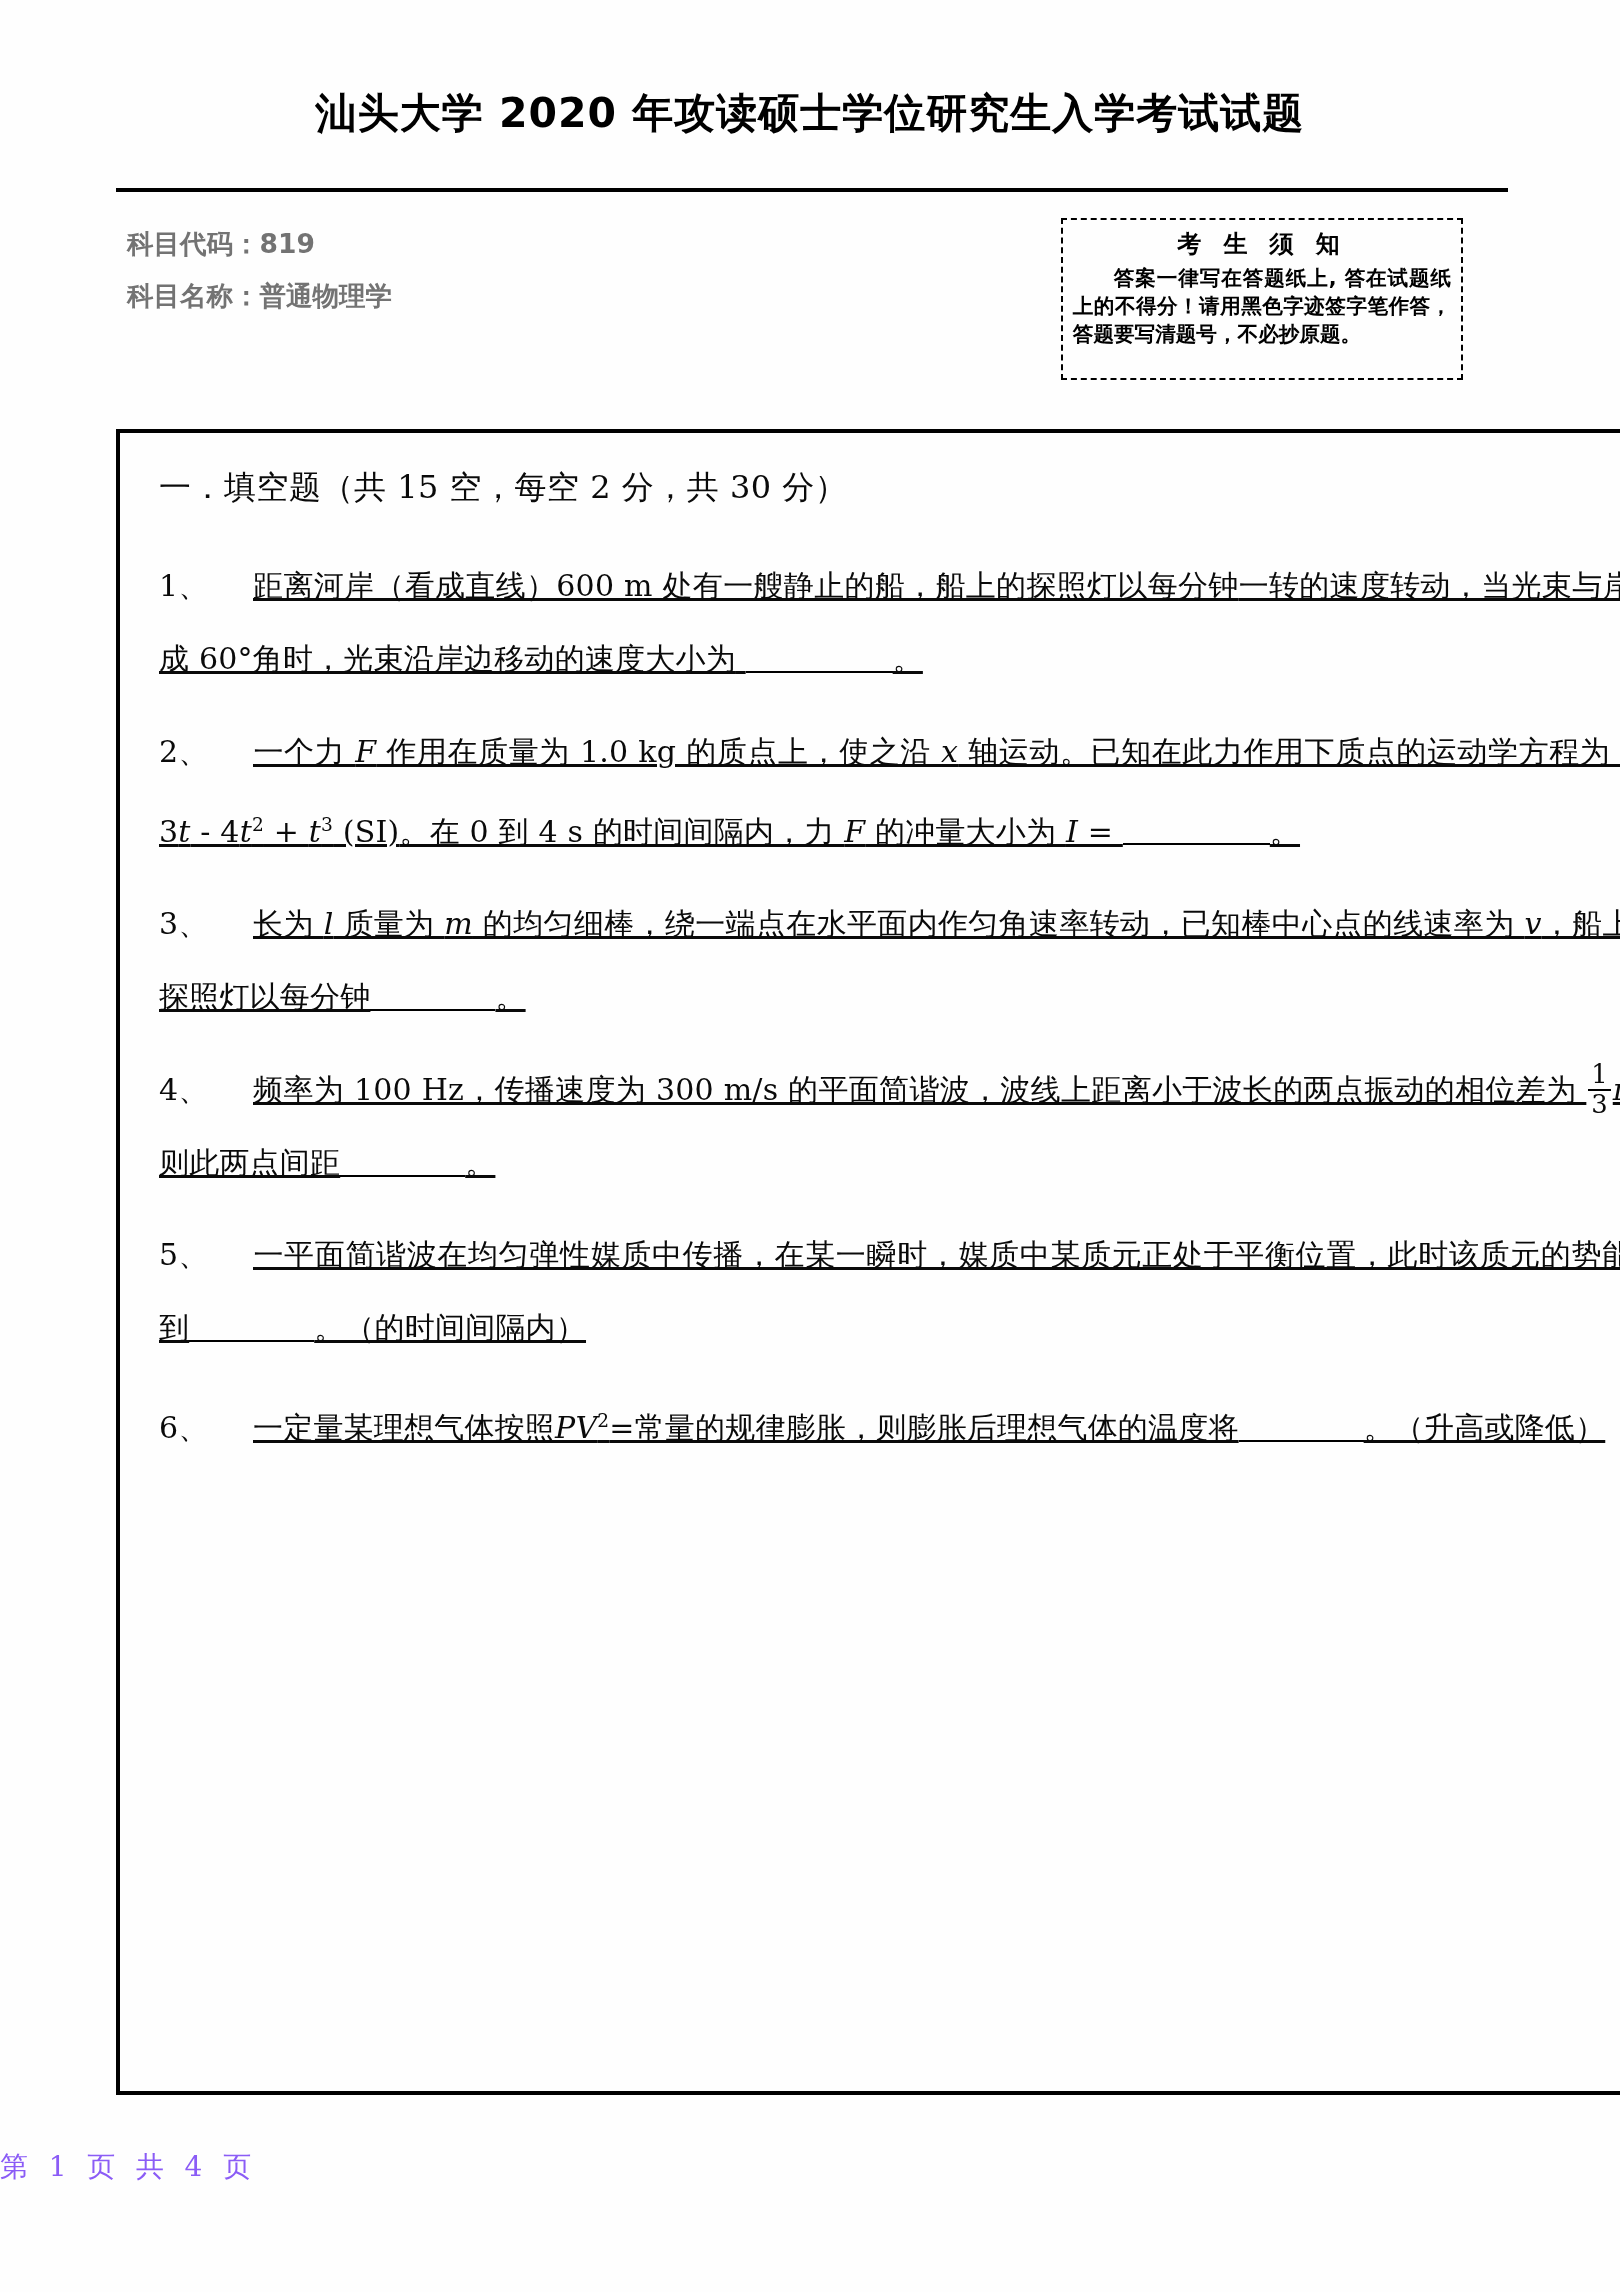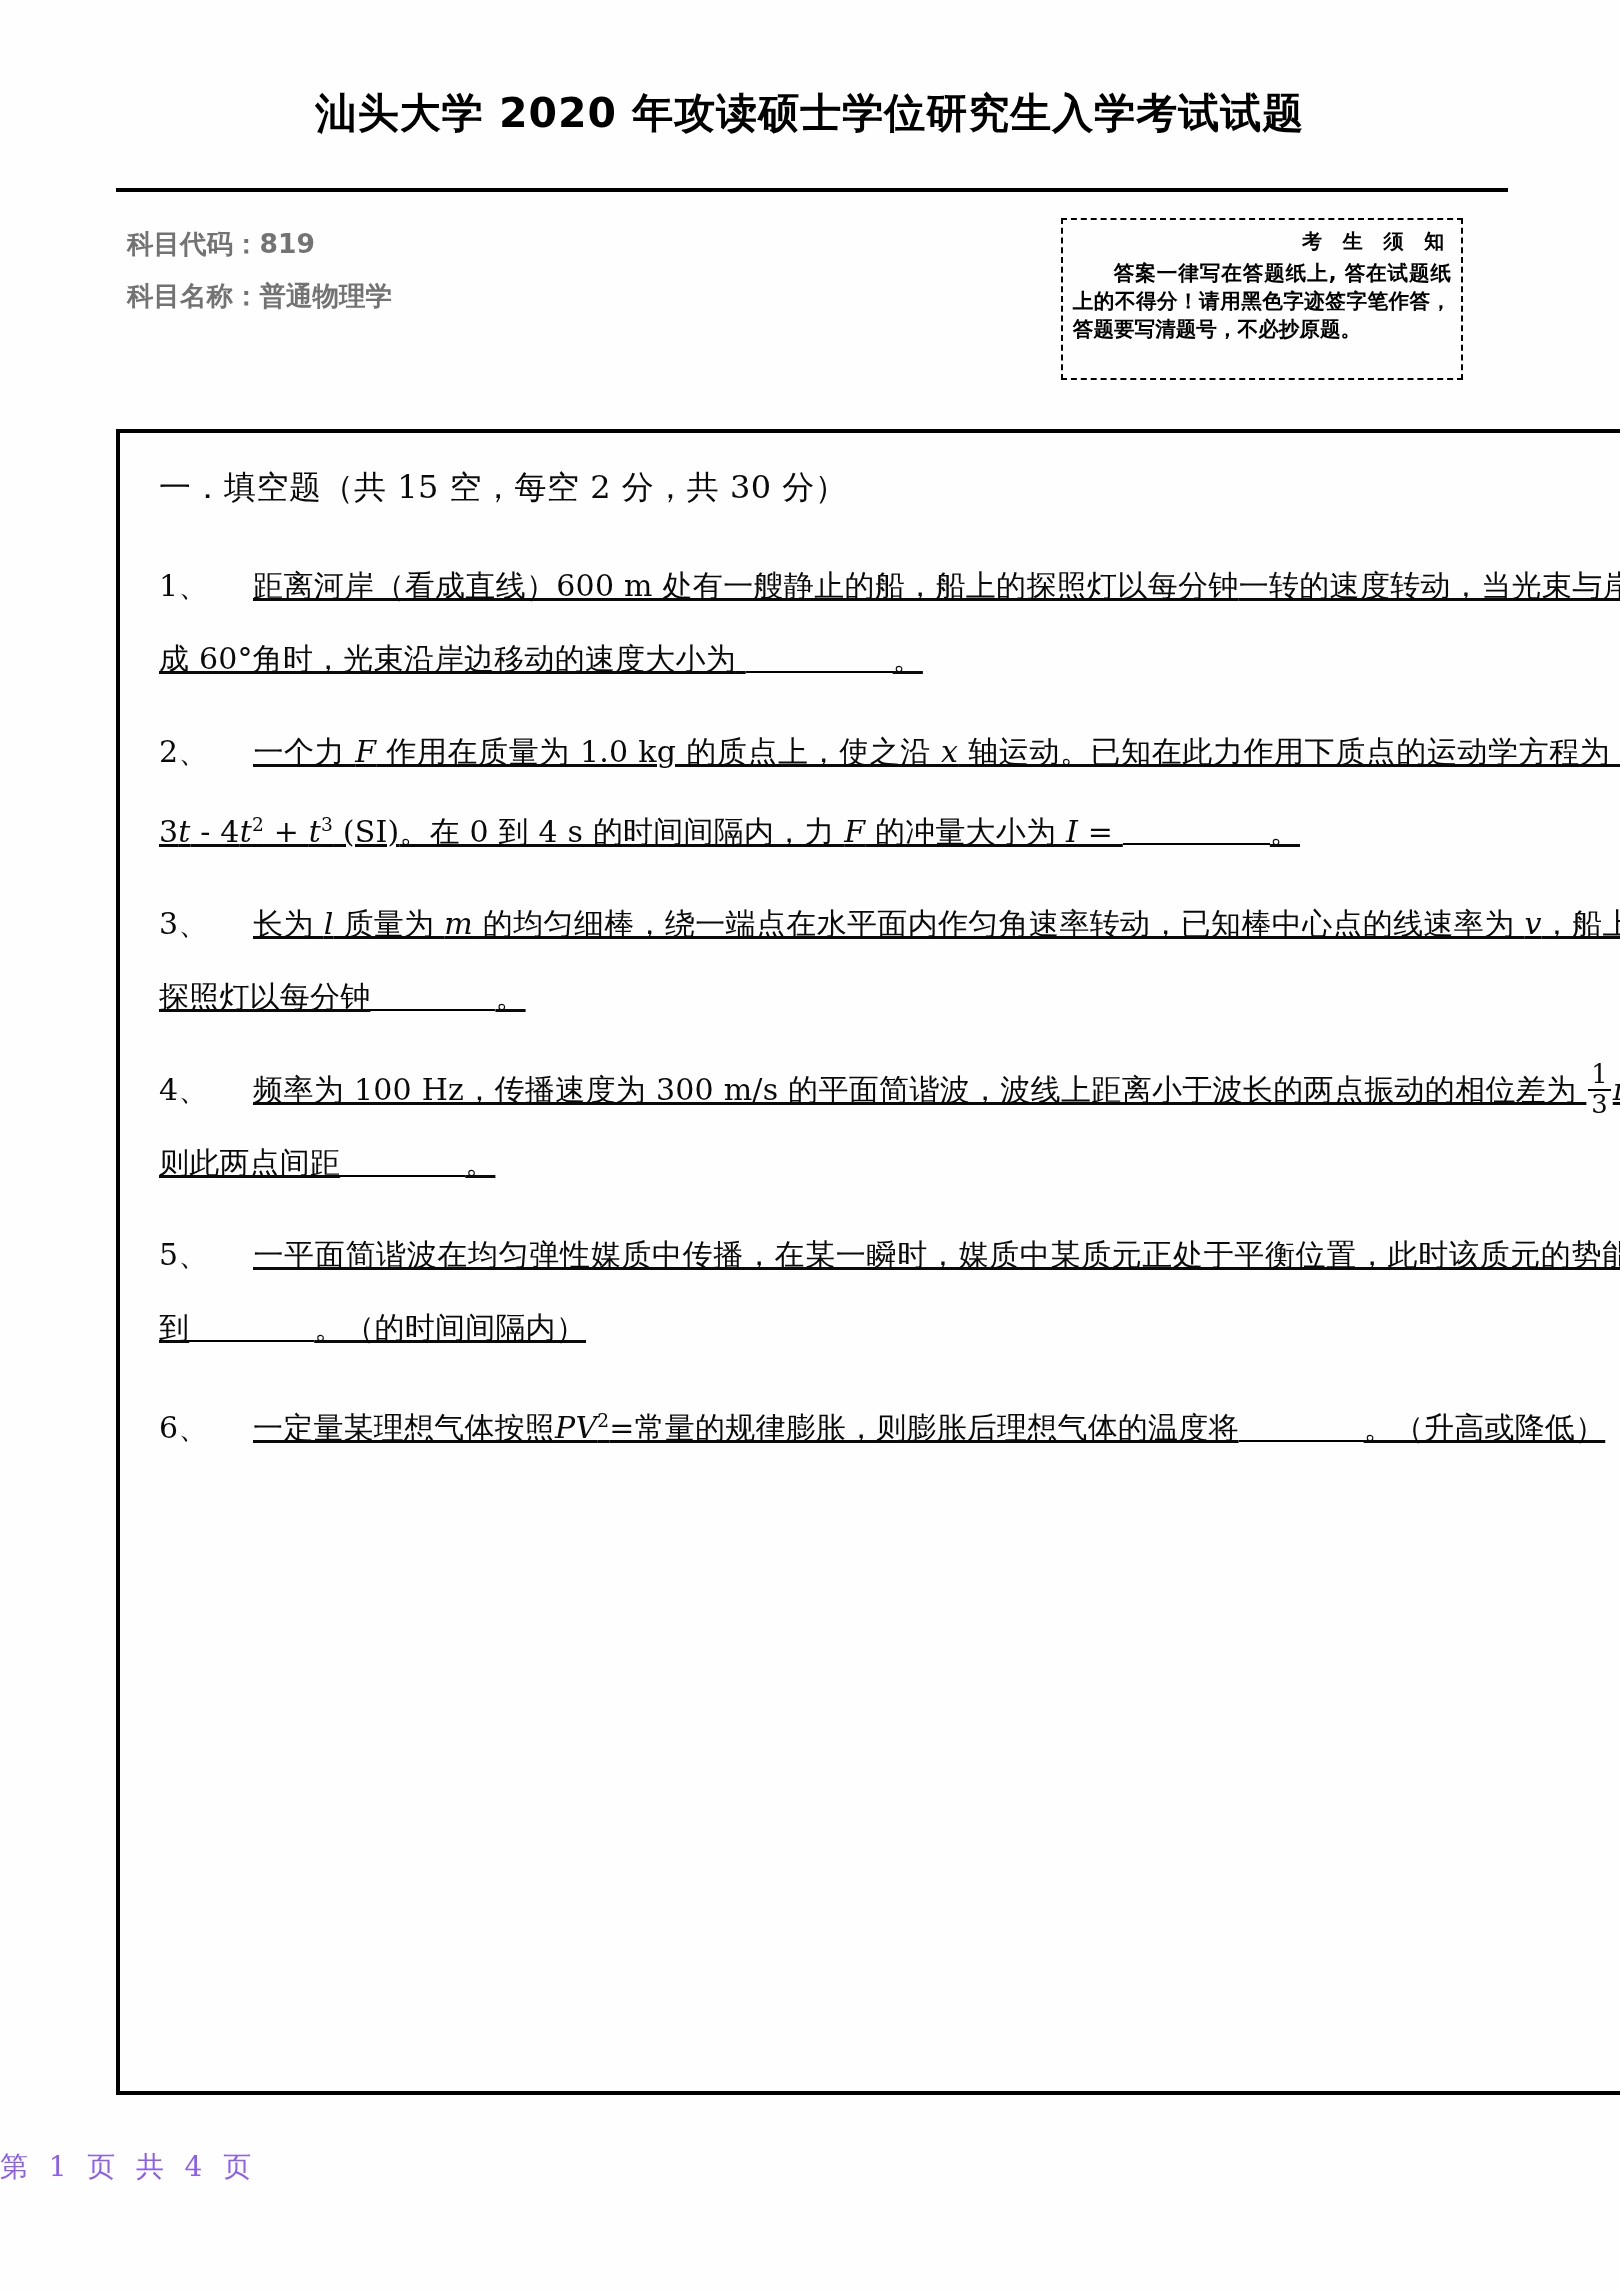--- a/index.html
+++ b/index.html
@@ -66,22 +66,22 @@
     top: 218px;
     width: 402px;
     min-height: 162px;
     border: 2.9px dashed #000;
     box-sizing: border-box;
     padding: 7.8px 9.8px 9.8px 9.8px;
     font-family: "DejaVu Sans", "Liberation Sans", sans-serif;
     color: #000;
   }
   .notice-title {
-    text-align: right;
-    font-size: 20px;
+    text-align: center;
+    font-size: 24px;
     font-weight: bold;
     letter-spacing: 6.9px;
     margin-bottom: 3.9px;
   }
   .notice-body {
     font-size: 20.6px;
     line-height: 28px;
     font-weight: bold;
     text-indent: 41px;
     text-align: justify;

